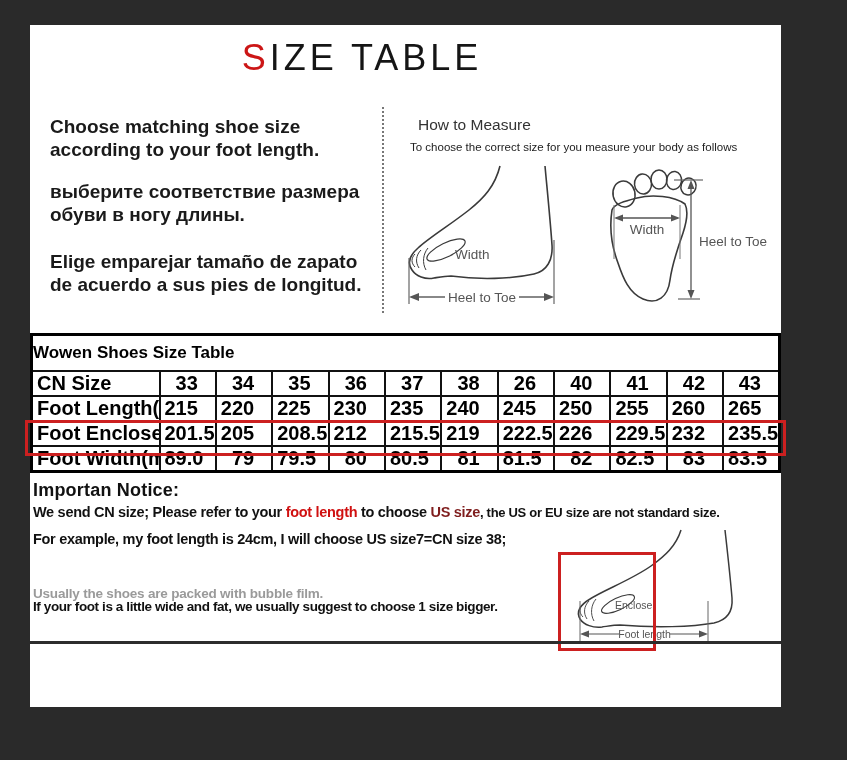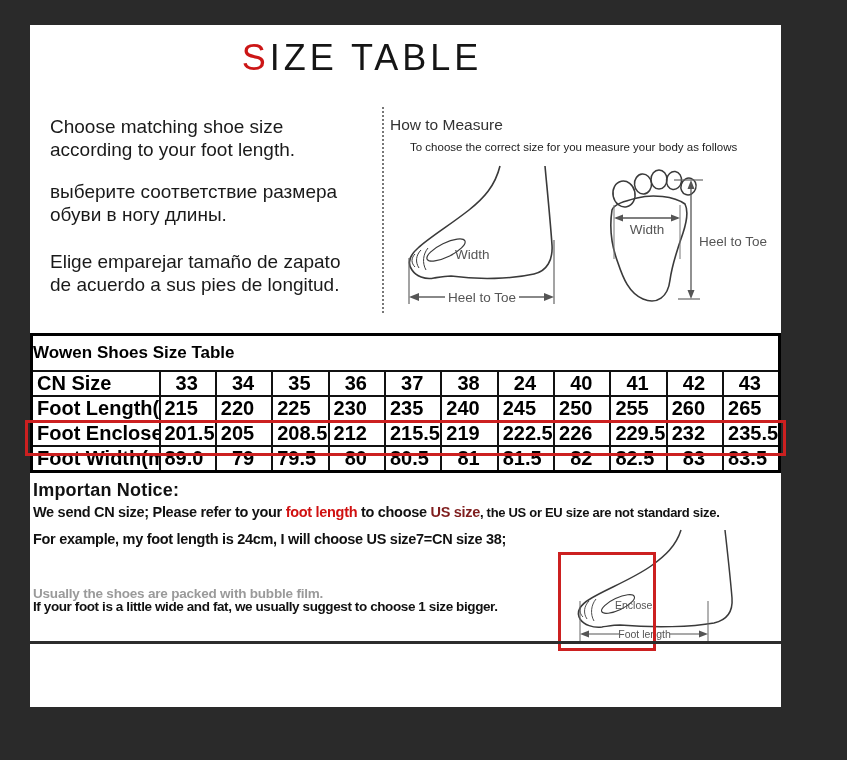--- a/index.html
+++ b/index.html
@@ -10,29 +10,29 @@
     -webkit-font-smoothing:antialiased;
   }
   .sheet{position:absolute;left:30px;top:25px;width:751px;height:682px;background:#ffffff;}
   .abs{position:absolute;}
 
   
   .page-title{left:0;top:12px;width:664px;text-align:center;
     font-size:36px;letter-spacing:4px;color:#151515;font-weight:400;}
 
   
-  .intro{left:20px;color:#1a1a1a;font-size:19px;line-height:23px;font-weight:400;}
+  .intro{left:20px;color:#1a1a1a;font-size:19px;line-height:23px;font-weight:700;}
   .intro.p-en{top:90px;}
   .intro.p-ru{top:155px;}
   .intro.p-es{top:225px;}
 
   .v-divider{left:352px;top:82px;height:206px;width:0;border-left:2px dotted #777;}
 
   
-  .measure-heading{left:360px;top:91px;font-size:15.5px;color:#333;font-weight:500;}
+  .measure-heading{left:388px;top:91px;font-size:15.5px;color:#333;font-weight:500;}
   .measure-sub{left:380px;top:116px;font-size:11.5px;color:#222;font-weight:500;}
 
   svg text{font-family:"Liberation Sans", sans-serif;fill:#555;}
   .diag-label{font-size:13.5px;}
   .diag-label-sm{font-size:10.5px;}
 
   
   .size-table{left:0;top:308px;width:751px;border-collapse:collapse;table-layout:fixed;}
   .size-table td{border:2px solid #111;font-weight:700;color:#000;
     font-size:20px;height:22px;padding:0 17px 0 4px;white-space:nowrap;overflow:hidden;}
@@ -125,21 +125,21 @@
         <td class="title-cell" colspan="12">Wowen Shoes Size Table</td>
       </tr>
     <tr>
           <td class="rowlabel">CN Size</td>
           <td class="val">33</td>
           <td class="val">34</td>
           <td class="val">35</td>
           <td class="val">36</td>
           <td class="val">37</td>
           <td class="val">38</td>
-          <td class="val">24</td>
+          <td class="val">26</td>
           <td class="val">40</td>
           <td class="val">41</td>
           <td class="val">42</td>
           <td class="val">43</td>
         </tr>
         <tr>
           <td class="rowlabel">Foot Length(mm)</td>
           <td class="val">215</td>
           <td class="val">220</td>
           <td class="val">225</td>

